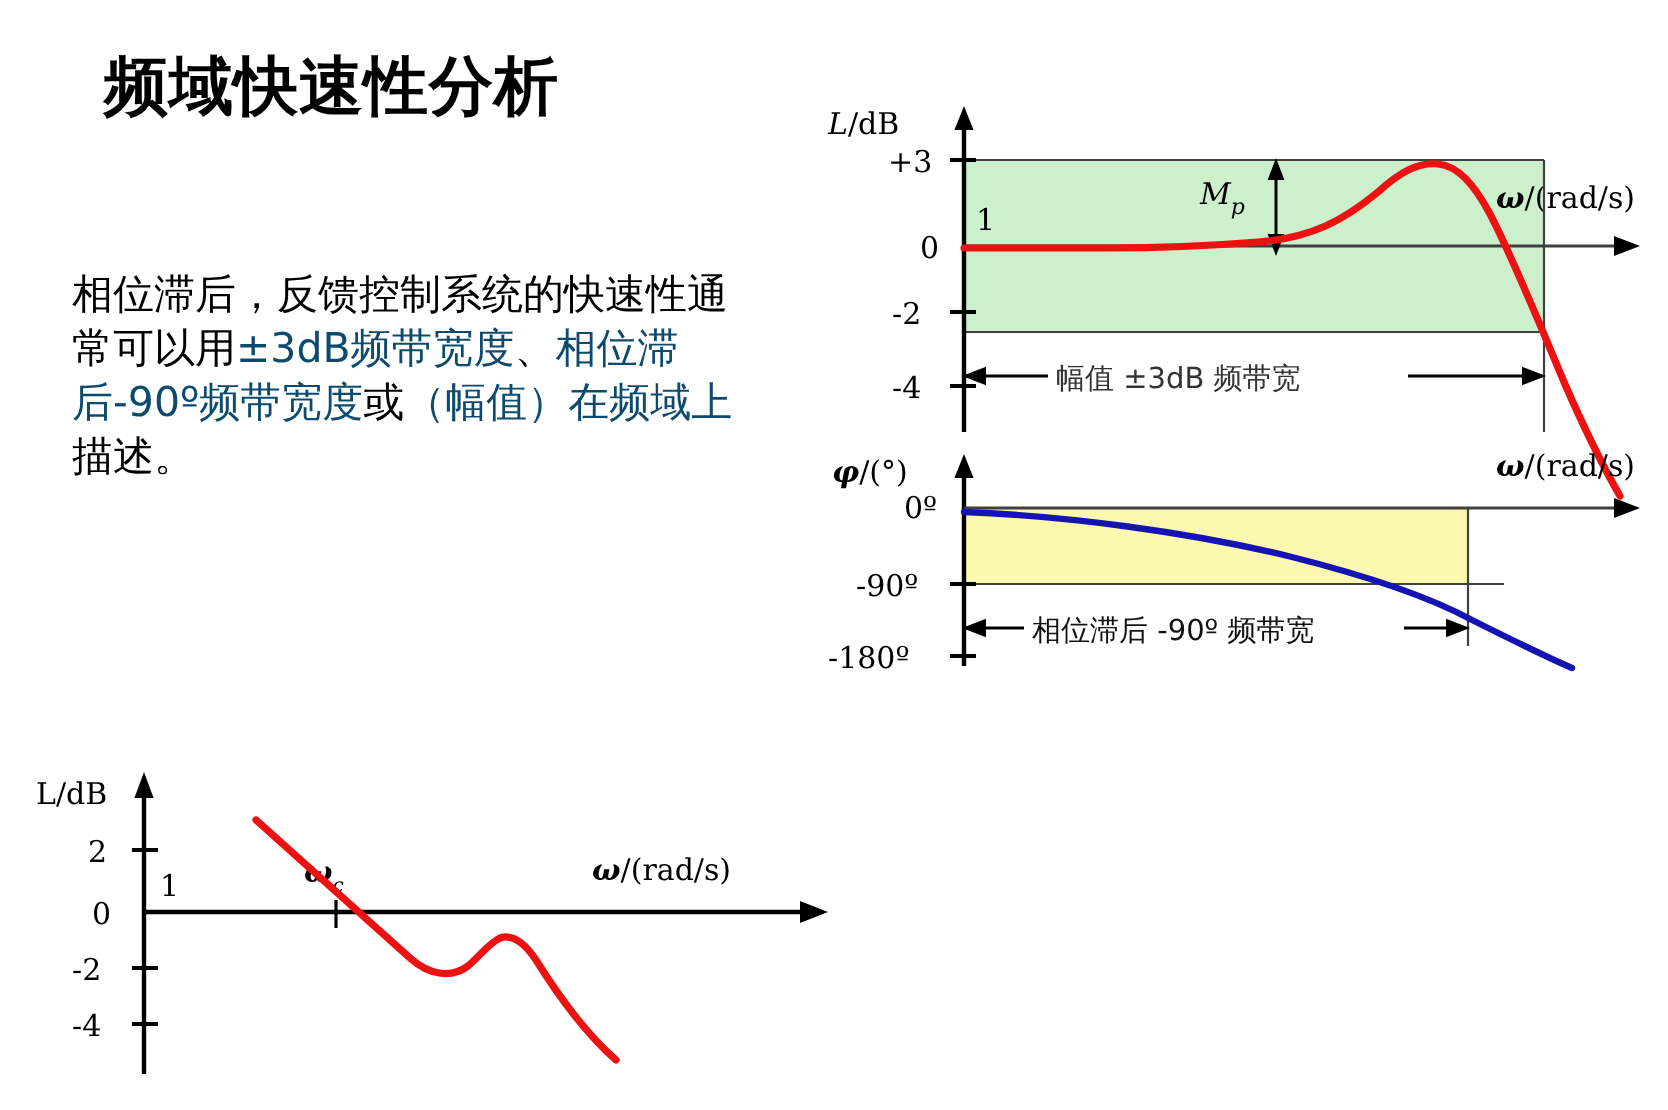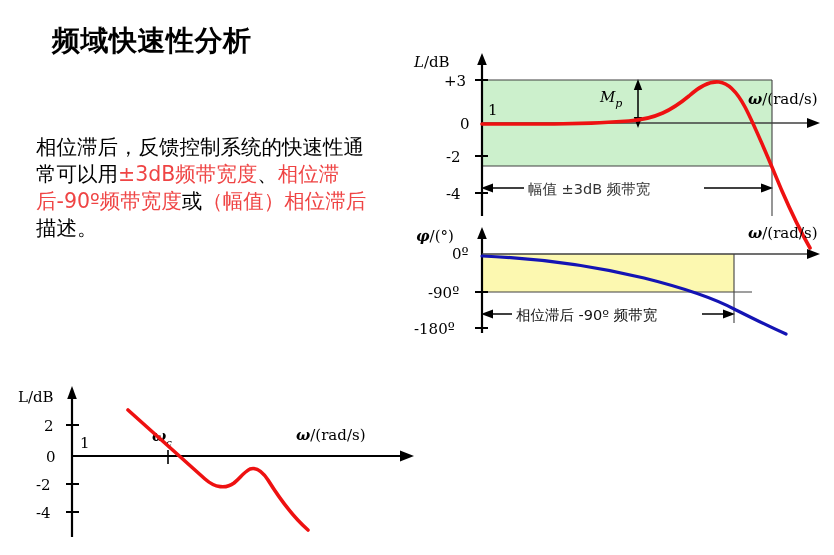--- a/index.html
+++ b/index.html
@@ -9,30 +9,30 @@
     font-family:"Liberation Sans", sans-serif;
     position:relative;
     overflow:hidden;
   }
   .slide{position:absolute;left:0;top:0;width:834px;height:555px;}
 
   
   #slide-title{
     position:absolute;left:52px;top:22px;
     font-family:"DejaVu Sans","Liberation Sans",sans-serif;
-    font-size:28px;font-weight:bold;color:#000000;
+    font-size:32px;font-weight:bold;color:#000000;
     letter-spacing:0.5px;white-space:nowrap;
   }
   #body-text{
     position:absolute;left:36px;top:134px;width:345px;
     font-family:"DejaVu Sans","Liberation Sans",sans-serif;
     font-size:20.5px;line-height:27px;color:#000000;
     letter-spacing:0px;
   }
-  #body-text .rd{color:#ef4444;}
+  #body-text .rd{color:#0c4a6e;}
 
   
   .fig{position:absolute;}
   #fig-top{left:404px;top:48px;}
   #fig-bottom{left:0px;top:352px;}
 
   svg{display:block;}
   .axis-line{stroke:#000000;stroke-width:2.2;fill:none;}
   .axis-line-grey{stroke:#404040;stroke-width:1.6;fill:none;}
   .thin{stroke:#404040;stroke-width:1.1;fill:none;}
@@ -49,21 +49,21 @@
   .cjk-b{font-family:"DejaVu Sans","Liberation Sans",sans-serif;font-size:14.5px;fill:#111111;}
 </style>
 </head>
 <body>
 
 <div class="slide">
 
   <div id="slide-title">频域快速性分析</div>
 
   <div id="body-text">
-    <span>相位滞后，反馈控制系统的快速性通常可以用</span><span class="rd">±3dB频带宽度</span><span>、</span><span class="rd">相位滞后-90º频带宽度</span><span>或</span><span class="rd">（幅值）相位滞后</span><span>描述。</span>
+    <span>相位滞后，反馈控制系统的快速性通常可以用</span><span class="rd">±3dB频带宽度</span><span>、</span><span class="rd">相位滞后-90º频带宽度</span><span>或</span><span class="rd">（幅值）在频域上</span><span>描述。</span>
   </div>
 
   <div class="fig" id="fig-top">
     <svg width="430" height="290" viewBox="0 0 430 290">
 
       <g>
 
         <rect x="78" y="32" width="290" height="86" fill="#ccf0cc" stroke="none"></rect>
 
         <line class="thin" x1="78" y1="32" x2="368" y2="32"></line>

